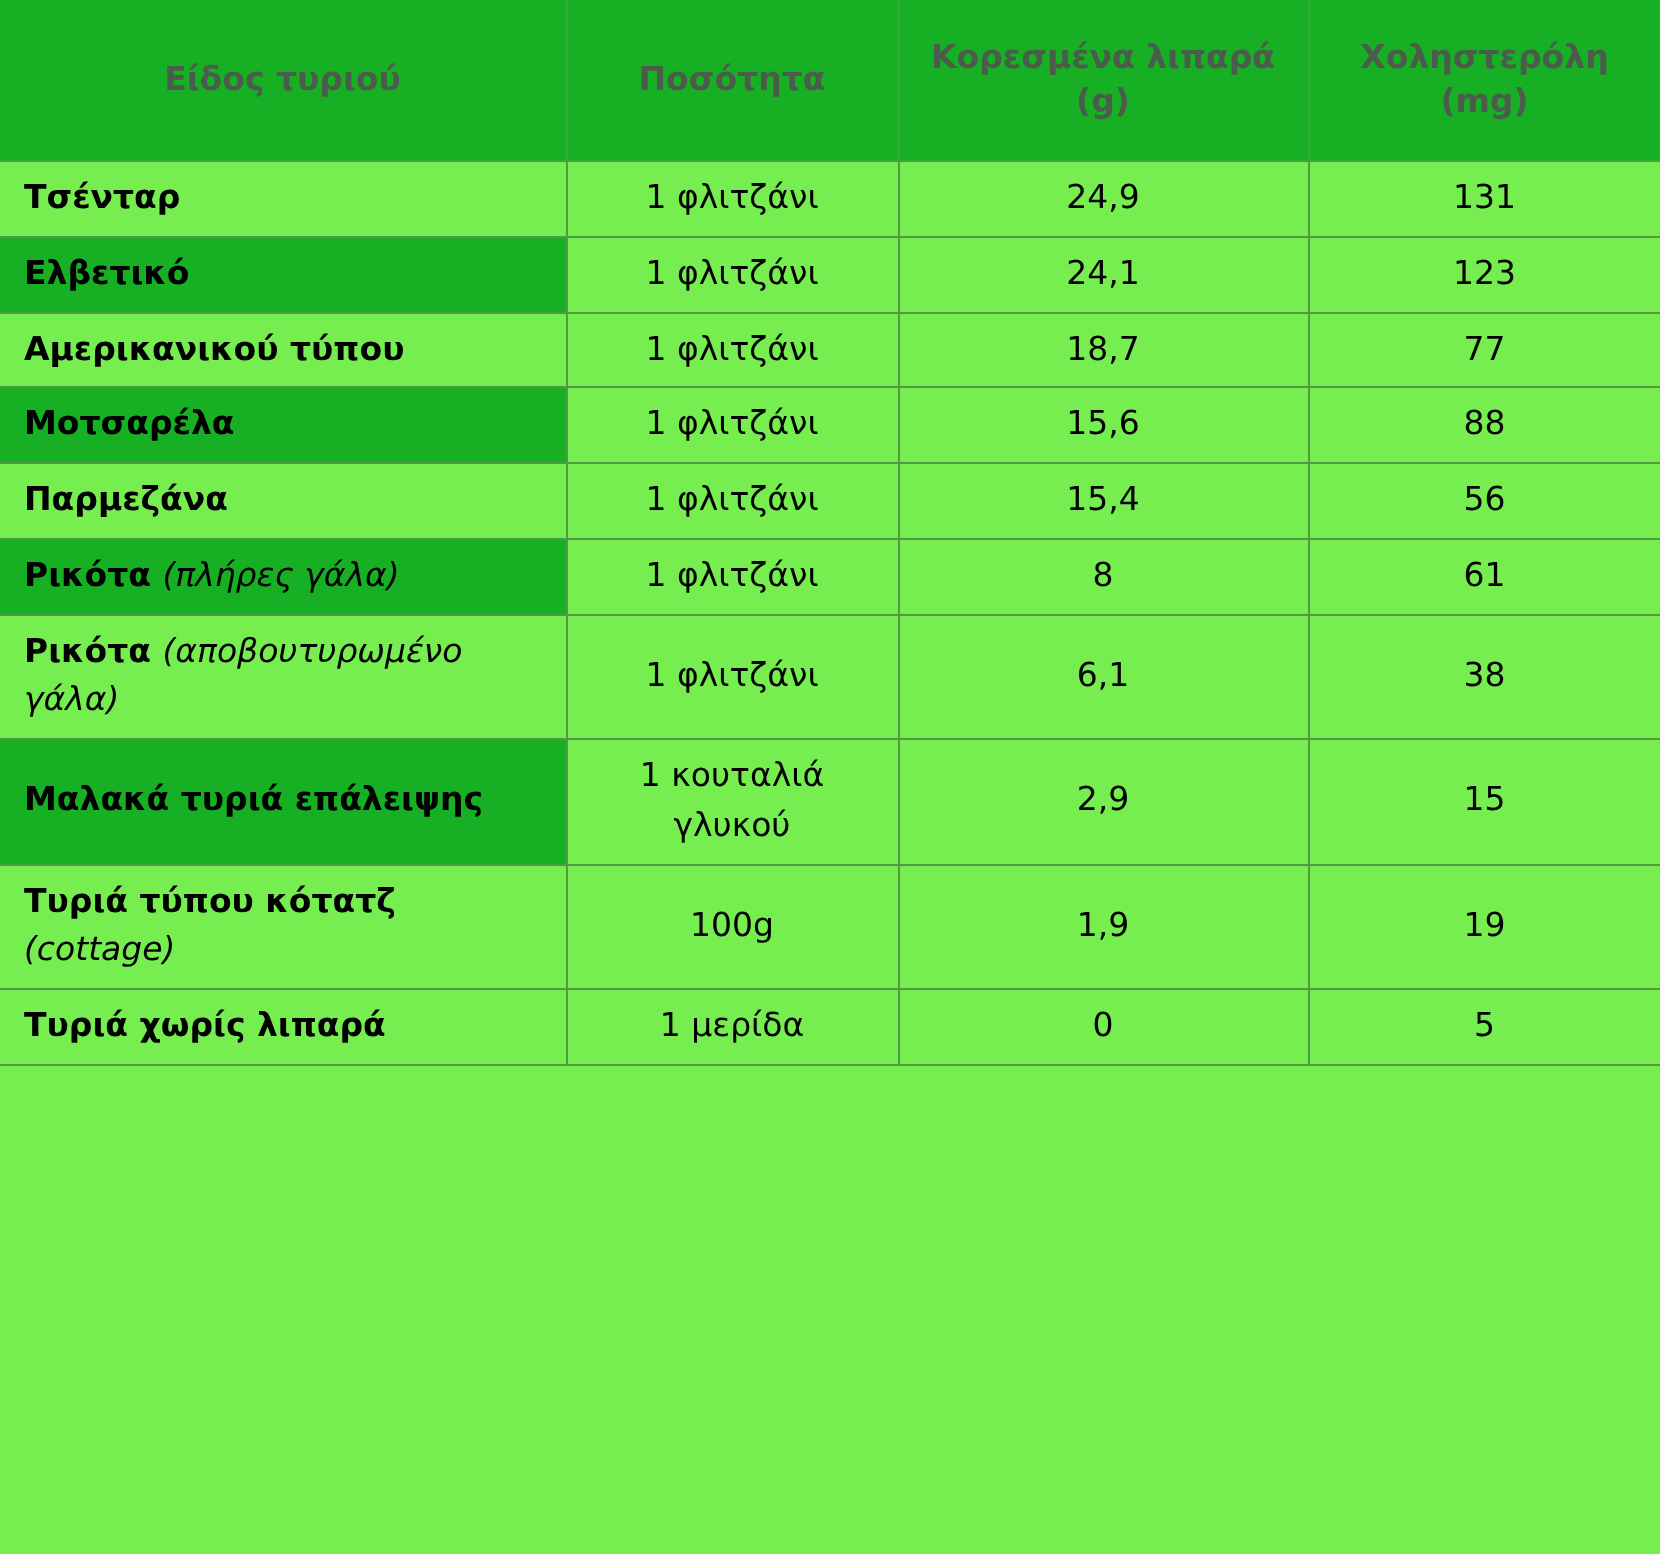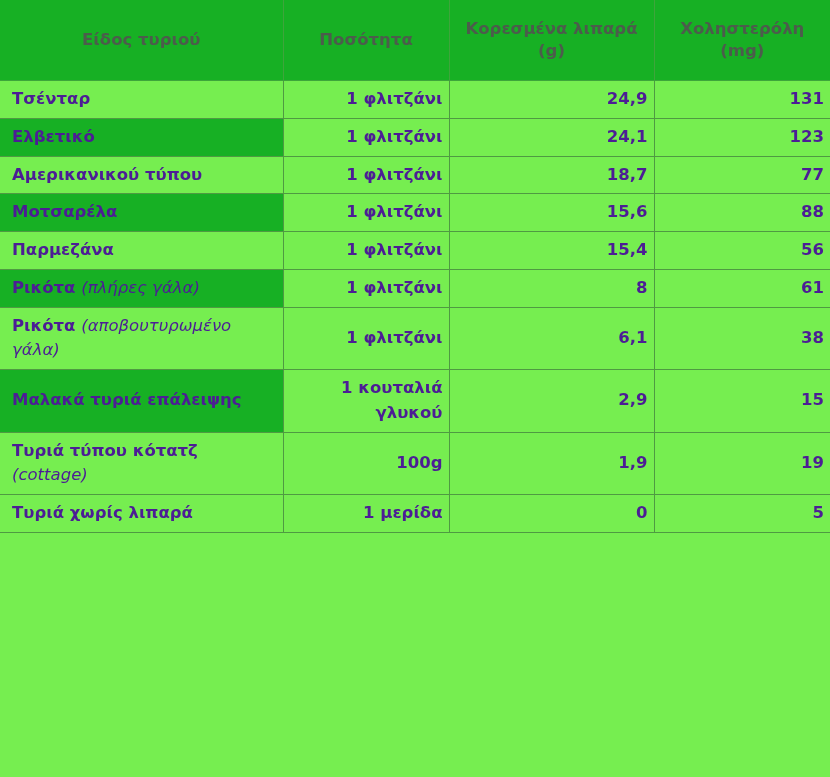--- a/index.html
+++ b/index.html
@@ -33,40 +33,40 @@
     text-align: center;
     padding: 10px 8px;
     height: 60px;
     vertical-align: middle;
     border-right: 1px solid #3ea53b;
     border-bottom: 1px solid #3ea53b;
   }
   thead th:last-child { border-right: none; }
 
   tbody td {
-    color: #4c1d95;
+    color: #000000;
     font-size: 16.5px;
     line-height: 1.5;
     vertical-align: middle;
     border-right: 1px solid #4f9a42;
     border-bottom: 1px solid #4f9a42;
     background: #76ee50;
     padding: 6px 6px;
   }
   tbody td:last-child { border-right: none; }
 
   tbody td.name {
     font-weight: bold;
     text-align: left;
     padding-left: 12px;
     padding-right: 10px;
   }
   tbody td.num {
-    text-align: right;
-    font-weight: bold;
+    text-align: center;
+    font-weight: normal;
   }
 
   tbody tr.dark td.name {
     background: #17b024;
     margin-top: 28px;
   }
 
   .note {
     font-weight: normal;
     font-style: italic;

